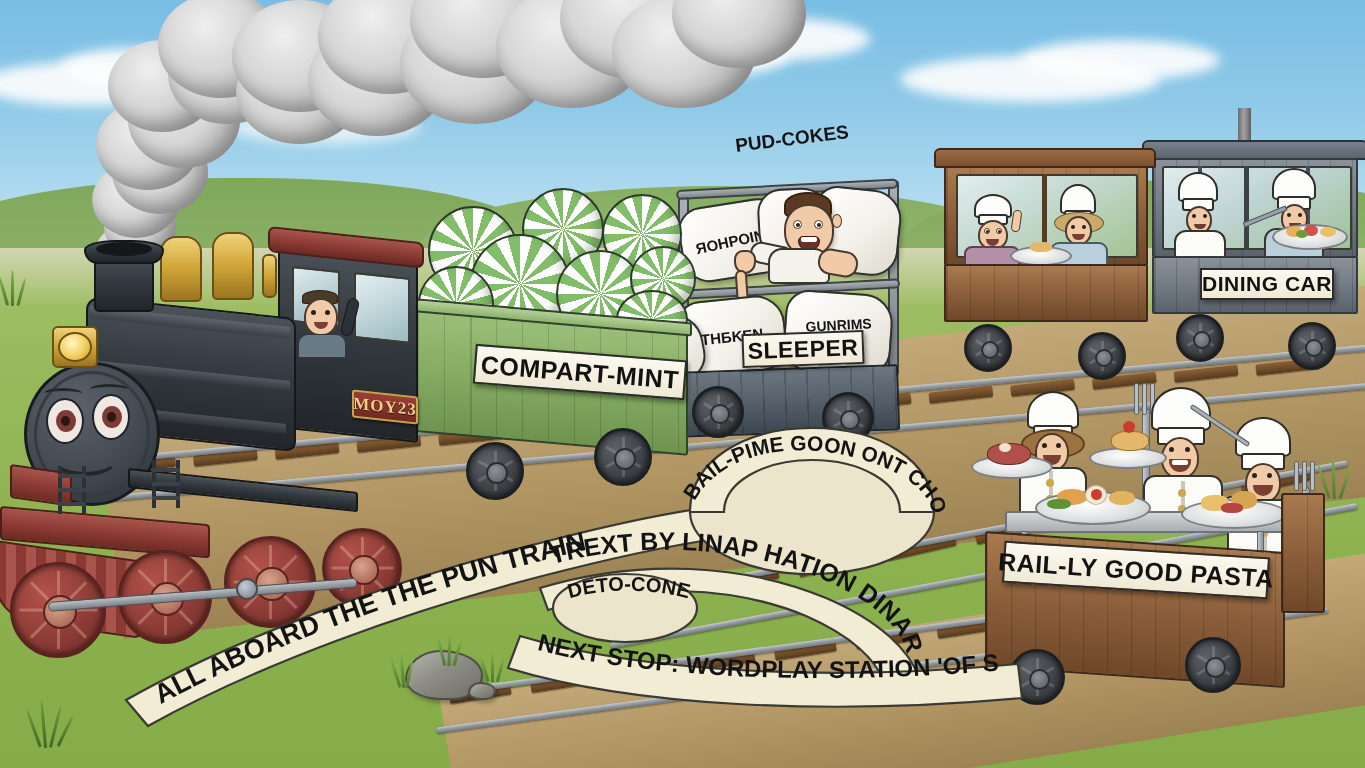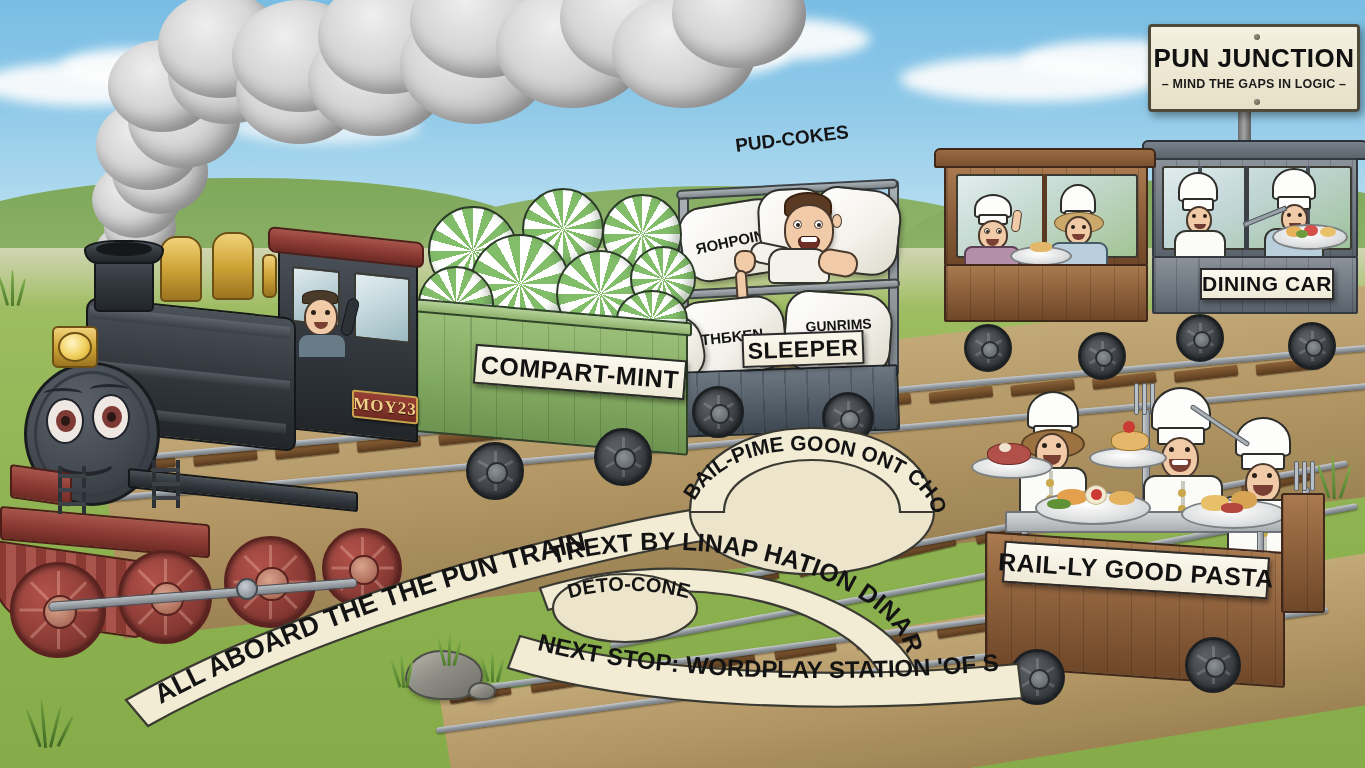--- a/index.html
+++ b/index.html
@@ -314,26 +314,20 @@
     <div class="smokepuff" style="left:318px;top:-22px;width:142px;height:116px;"></div>
     <div class="smokepuff" style="left:400px;top:4px;width:150px;height:120px;"></div>
     <div class="smokepuff" style="left:410px;top:-38px;width:146px;height:116px;"></div>
     <div class="smokepuff" style="left:496px;top:-14px;width:152px;height:122px;"></div>
     <div class="smokepuff" style="left:560px;top:-44px;width:156px;height:124px;"></div>
     <div class="smokepuff" style="left:612px;top:-6px;width:144px;height:114px;"></div>
     <div class="smokepuff" style="left:672px;top:-40px;width:134px;height:108px;"></div>
   </div>
 
   <div class="signpost"></div>
-  <div id="junction-sign">
-    <div class="signscrew" style="left:103px;top:7px;"></div>
-    <div class="jt">PUN JUNCTION</div>
-    <div class="js">– MIND THE GAPS IN LOGIC –</div>
-    <div class="signscrew" style="left:103px;top:72px;"></div>
-  </div>
 
   <div class="ballast" style="left:100px;top:430px;width:1280px;height:210px;transform:rotate(-6.5deg);transform-origin:0 0;"></div>
   <div class="ballast" style="left:440px;top:700px;width:980px;height:150px;transform:rotate(-9deg);transform-origin:0 0;"></div>
 
   <div style="position:absolute;left:100px;top:452px;width:1290px;height:100px;transform:rotate(-6.3deg);transform-origin:0 0;">
     <div class="tie" style="left:10px;top:12px;width:64px;"></div>
     <div class="tie" style="left:92px;top:14px;width:64px;"></div>
     <div class="tie" style="left:174px;top:16px;width:64px;"></div>
     <div class="tie" style="left:256px;top:18px;width:64px;"></div>
     <div class="tie" style="left:338px;top:20px;width:64px;"></div>

